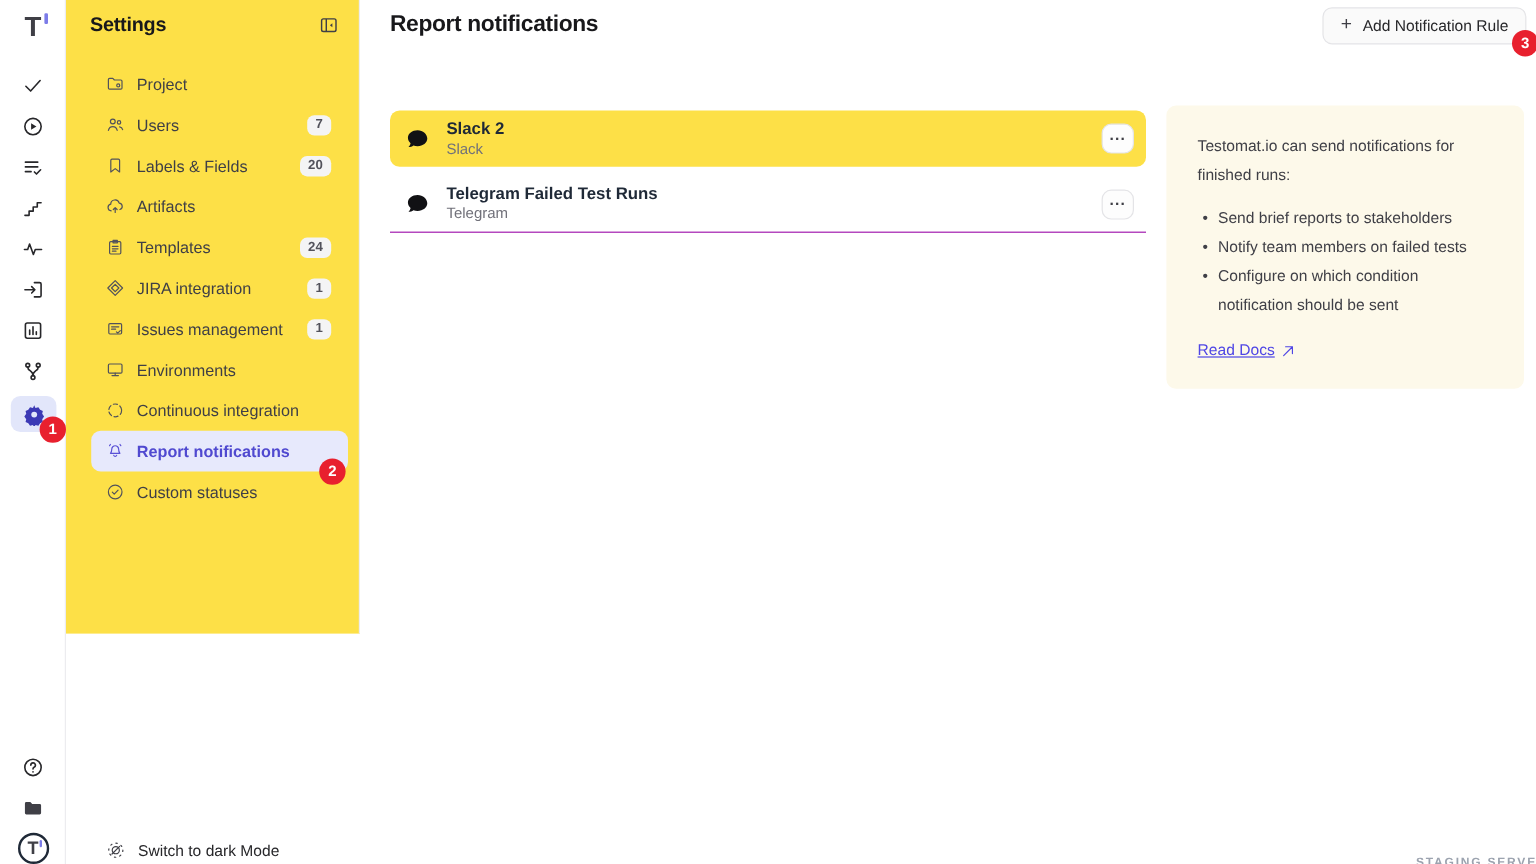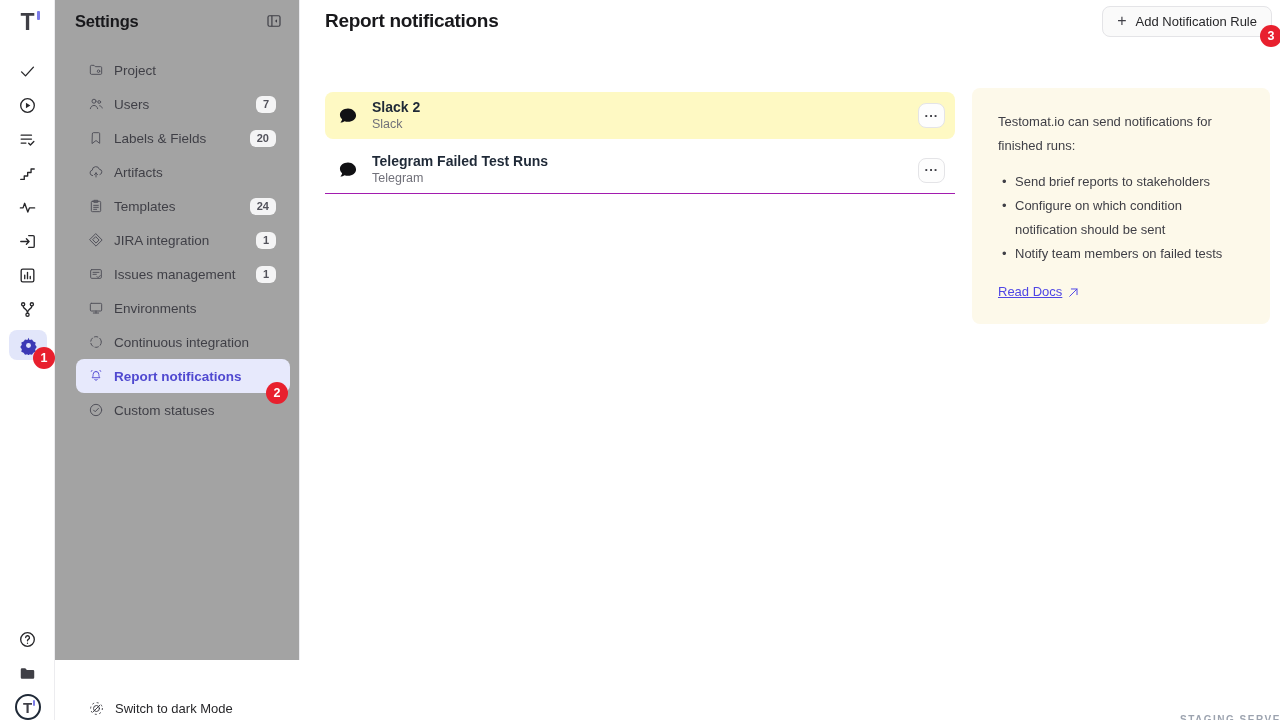--- a/index.html
+++ b/index.html
@@ -14,21 +14,21 @@
   .logo-t { font-size:23px; font-weight:800; color:#3f3f46; position:relative; line-height:1; }
   .logo-t .tick { position:absolute; right:-5px; top:0px; width:3px; height:9px; background:#7c7ce8; border-radius:1px; }
   .rail-active { position:absolute; left:9px; top:330px; width:38px; height:30px; background:#e2e6fa; border-radius:8px;
     display:flex; align-items:center; justify-content:center; cursor:pointer; }
   .avatar-circle { width:26px; height:26px; border:2px solid #1f2937; border-radius:50%;
     display:flex; align-items:center; justify-content:center; background:#fff; }
   .avatar-circle .logo-t { font-size:15px; }
   .avatar-circle .logo-t .tick { right:-3px; top:0; width:2px; height:6px; }
 
   
-  .sidebar { position:absolute; left:55px; top:0; width:245px; height:660px; background:#a3a3a3;
+  .sidebar { position:absolute; left:55px; top:0; width:245px; height:528px; background:#fde047;
     border-right:1px solid #ececef; }
   .sb-header { position:absolute; top:8px; left:20px; right:14px; height:26px;
     display:flex; align-items:center; justify-content:space-between; }
   .sb-title { font-size:16.5px; font-weight:700; color:#18181b; letter-spacing:-0.2px; }
   .collapse-btn { width:22px; height:22px; display:flex; align-items:center; justify-content:center; cursor:pointer; }
   .collapse-btn svg { stroke:#3f3f46; fill:none; stroke-width:1.6; }
   .sb-list { position:absolute; top:53px; left:0; width:245px; list-style:none; }
   .sb-item { height:34px; margin:0 10px 0 21px; padding:0 14px 0 12px; display:flex; align-items:center;
     border-radius:8px; cursor:pointer; font-size:13.5px; color:#3f3f46; }
   .sb-item svg { stroke:#52525b; fill:none; stroke-width:1.5; stroke-linecap:round; stroke-linejoin:round;
@@ -46,21 +46,21 @@
   .main { position:absolute; left:300px; top:0; width:980px; height:720px; background:#fff; }
   .page-title { position:absolute; left:25px; top:10px; font-size:19px; font-weight:700;
     color:#18181b; letter-spacing:-0.3px; }
   .add-btn { position:absolute; right:8px; top:6px; height:31px; display:flex; align-items:center; gap:9px;
     padding:0 14px; background:#fafafa; border:1px solid #e4e4e7; border-radius:8px;
     font-size:13px; color:#27272a; cursor:pointer; }
   .add-btn .plus { font-size:16px; color:#3f3f46; font-weight:400; line-height:1; margin-top:-1px; }
 
   .rules { position:absolute; left:25px; top:92px; width:630px; }
   .rule-row { height:47px; display:flex; align-items:center; padding:0 10px 0 12px; position:relative; }
-  .rule-row.shaded { background:#fef9c3; border-radius:8px; margin-bottom:8px; }
+  .rule-row.shaded { background:#fde047; border-radius:8px; margin-bottom:8px; }
   .rule-row.lined { border-bottom:1px solid #a21caf; }
   .bubble-icon { flex:0 0 22px; margin-right:13px; }
   .rule-texts { flex:1 1 auto; }
   .rule-name { font-size:14px; font-weight:700; color:#1f2937; line-height:1.3; }
   .rule-type { font-size:12.5px; color:#71717a; line-height:1.4; }
   .dots-btn { width:27px; height:25px; border:1px solid #e4e4e7; background:#fdfdfd; border-radius:8px;
     display:flex; align-items:center; justify-content:center; cursor:pointer;
     color:#3f3f46; font-size:13px; letter-spacing:1px; font-weight:700; line-height:0; padding-bottom:6px; }
 
   .info-panel { position:absolute; left:672px; top:88px; width:298px; background:#fdf9ea;
@@ -307,22 +307,22 @@
       <button class="dots-btn">
           <span>...</span>
         </button>
     </div>
   </div>
 
   <div class="info-panel">
     <p>Testomat.io can send notifications for finished runs:</p>
     <ul>
       <li>Send brief reports to stakeholders</li>
+      <li>Notify team members on failed tests</li>
       <li>Configure on which condition notification should be sent</li>
-      <li>Notify team members on failed tests</li>
     </ul>
     <a class="docs-link">
       <span>Read Docs</span>
       <svg width="13" height="13" viewBox="0 0 24 24">
           <path d="M5 19L18.5 5.5M8 5.5h10.5V16"></path>
         </svg>
     </a>
   </div>
 </main>
 

